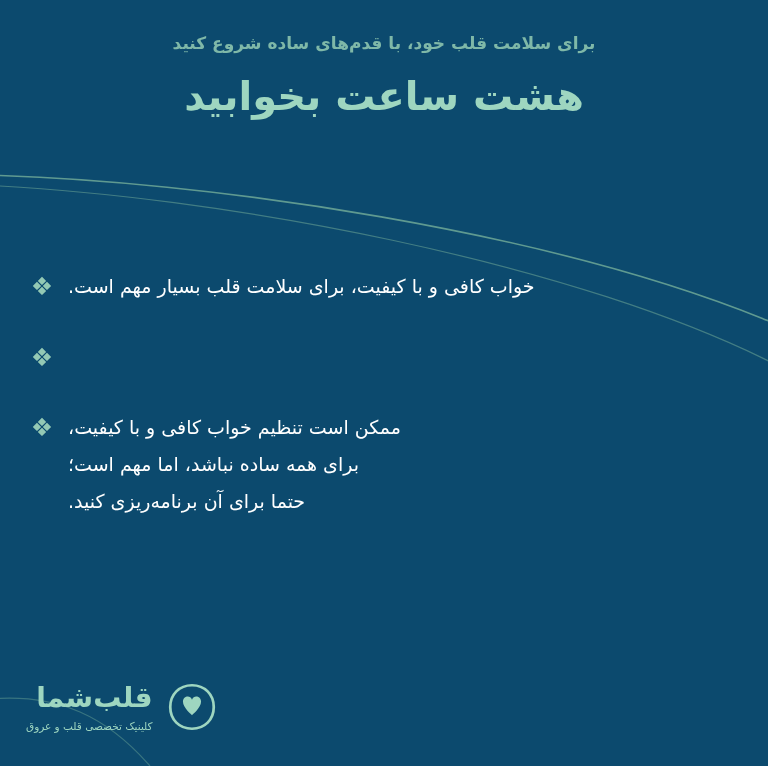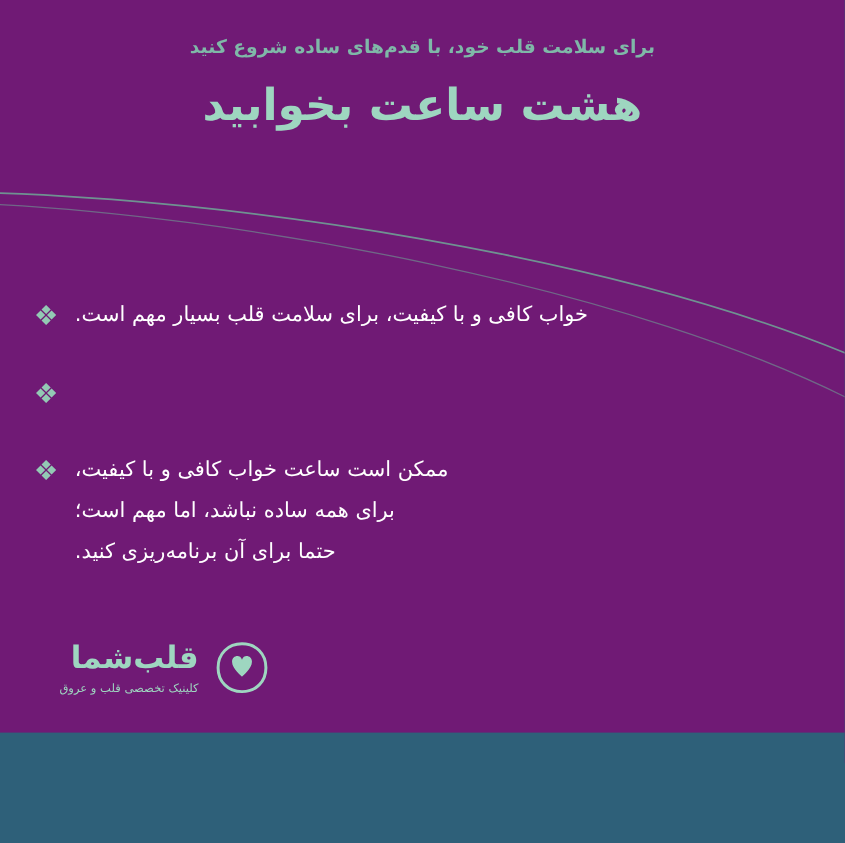--- a/index.html
+++ b/index.html
@@ -9,22 +9,22 @@
   body {
     width: 768px;
     height: 766px;
     background: #2e6079;
     font-family: "DejaVu Sans", "Liberation Sans", sans-serif;
     overflow: hidden;
   }
   .card {
     position: relative;
     width: 768px;
-    height: 666px;
-    background: #701a75;
+    height: 766px;
+    background: #0c4a6e;
     overflow: hidden;
   }
   
   .swoosh {
     position: absolute;
     left: 0;
     top: 0;
     width: 768px;
     height: 766px;
     pointer-events: none;
@@ -83,21 +83,20 @@
   }
   .bullet-text .line {
     display: block;
   }
   .footer {
     position: absolute;
     bottom: 22px;
     right: 0;
     left: 0;
     height: 92px;
-    margin-left: 28px;
   }
   .brand {
     position: absolute;
     left: 26px;
     bottom: 8px;
     display: flex;
     flex-direction: row-reverse;
     align-items: center;
     gap: 10px;
   }
@@ -148,21 +147,21 @@
     </div>
 
     <div class="bullet">
       <div class="bullet-text">
       </div>
       <div class="bullet-icon">❖</div>
     </div>
 
     <div class="bullet">
       <div class="bullet-text">
-        <span class="line">ممکن است ساعت خواب کافی و با کیفیت،</span>
+        <span class="line">ممکن است تنظیم خواب کافی و با کیفیت،</span>
         <span class="line">برای همه ساده نباشد، اما مهم است؛</span>
         <span class="line">حتما برای آن برنامه‌ریزی کنید.</span>
       </div>
       <div class="bullet-icon">❖</div>
     </div>
 
   </div>
 
   <div class="footer">
     <div class="brand">

